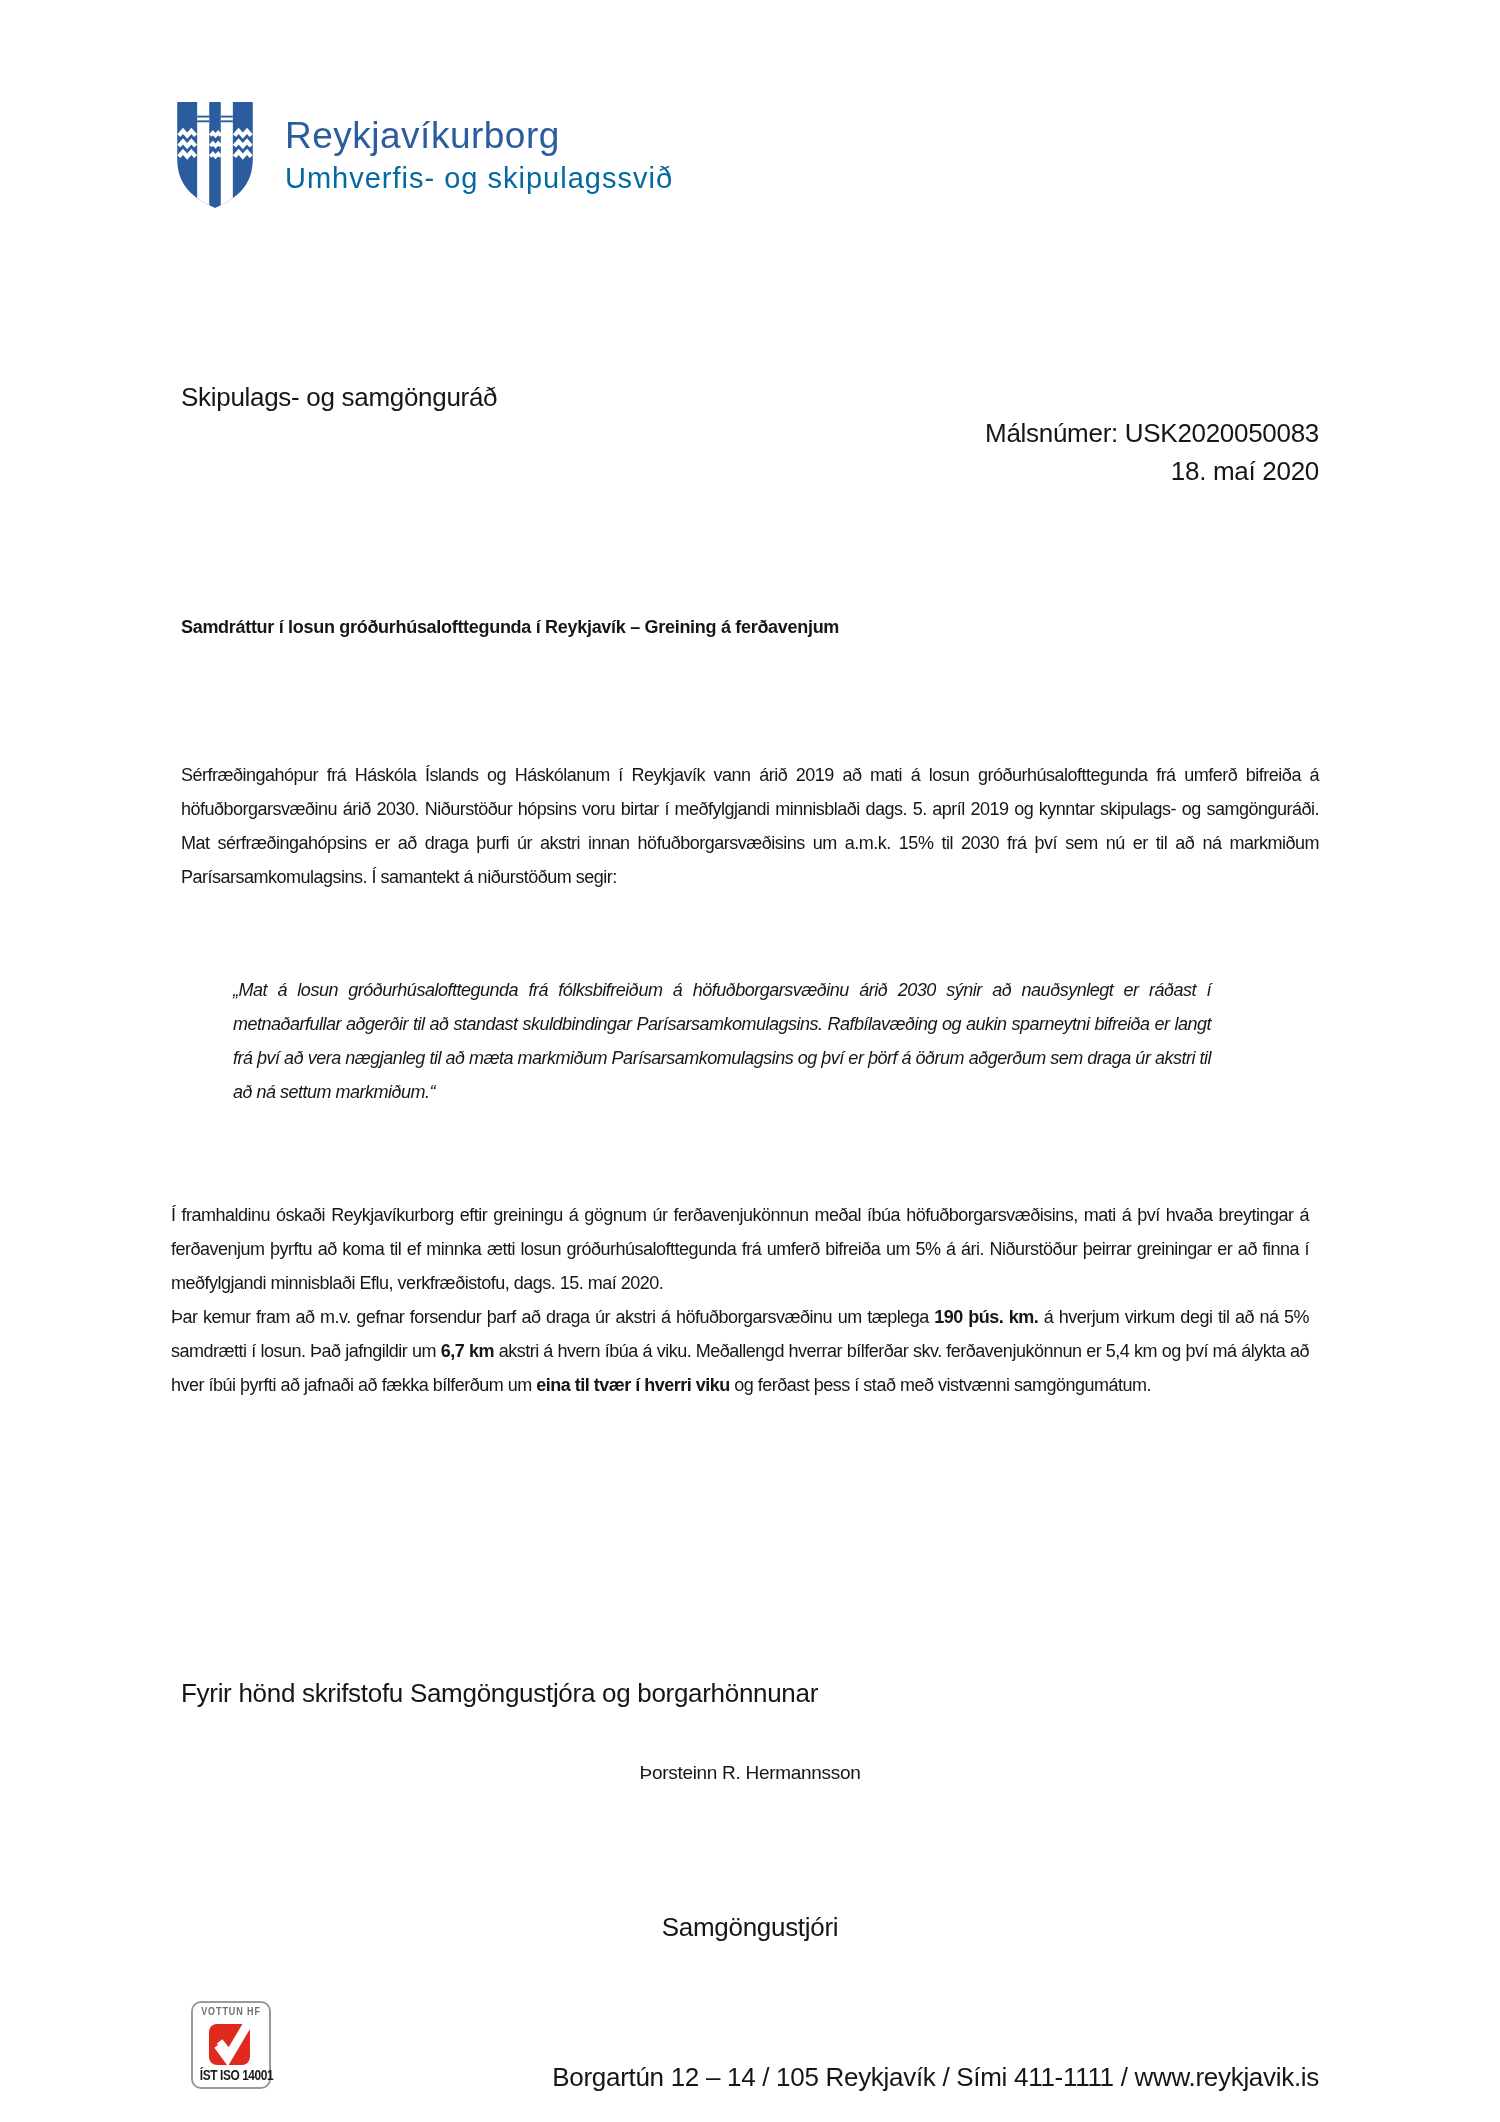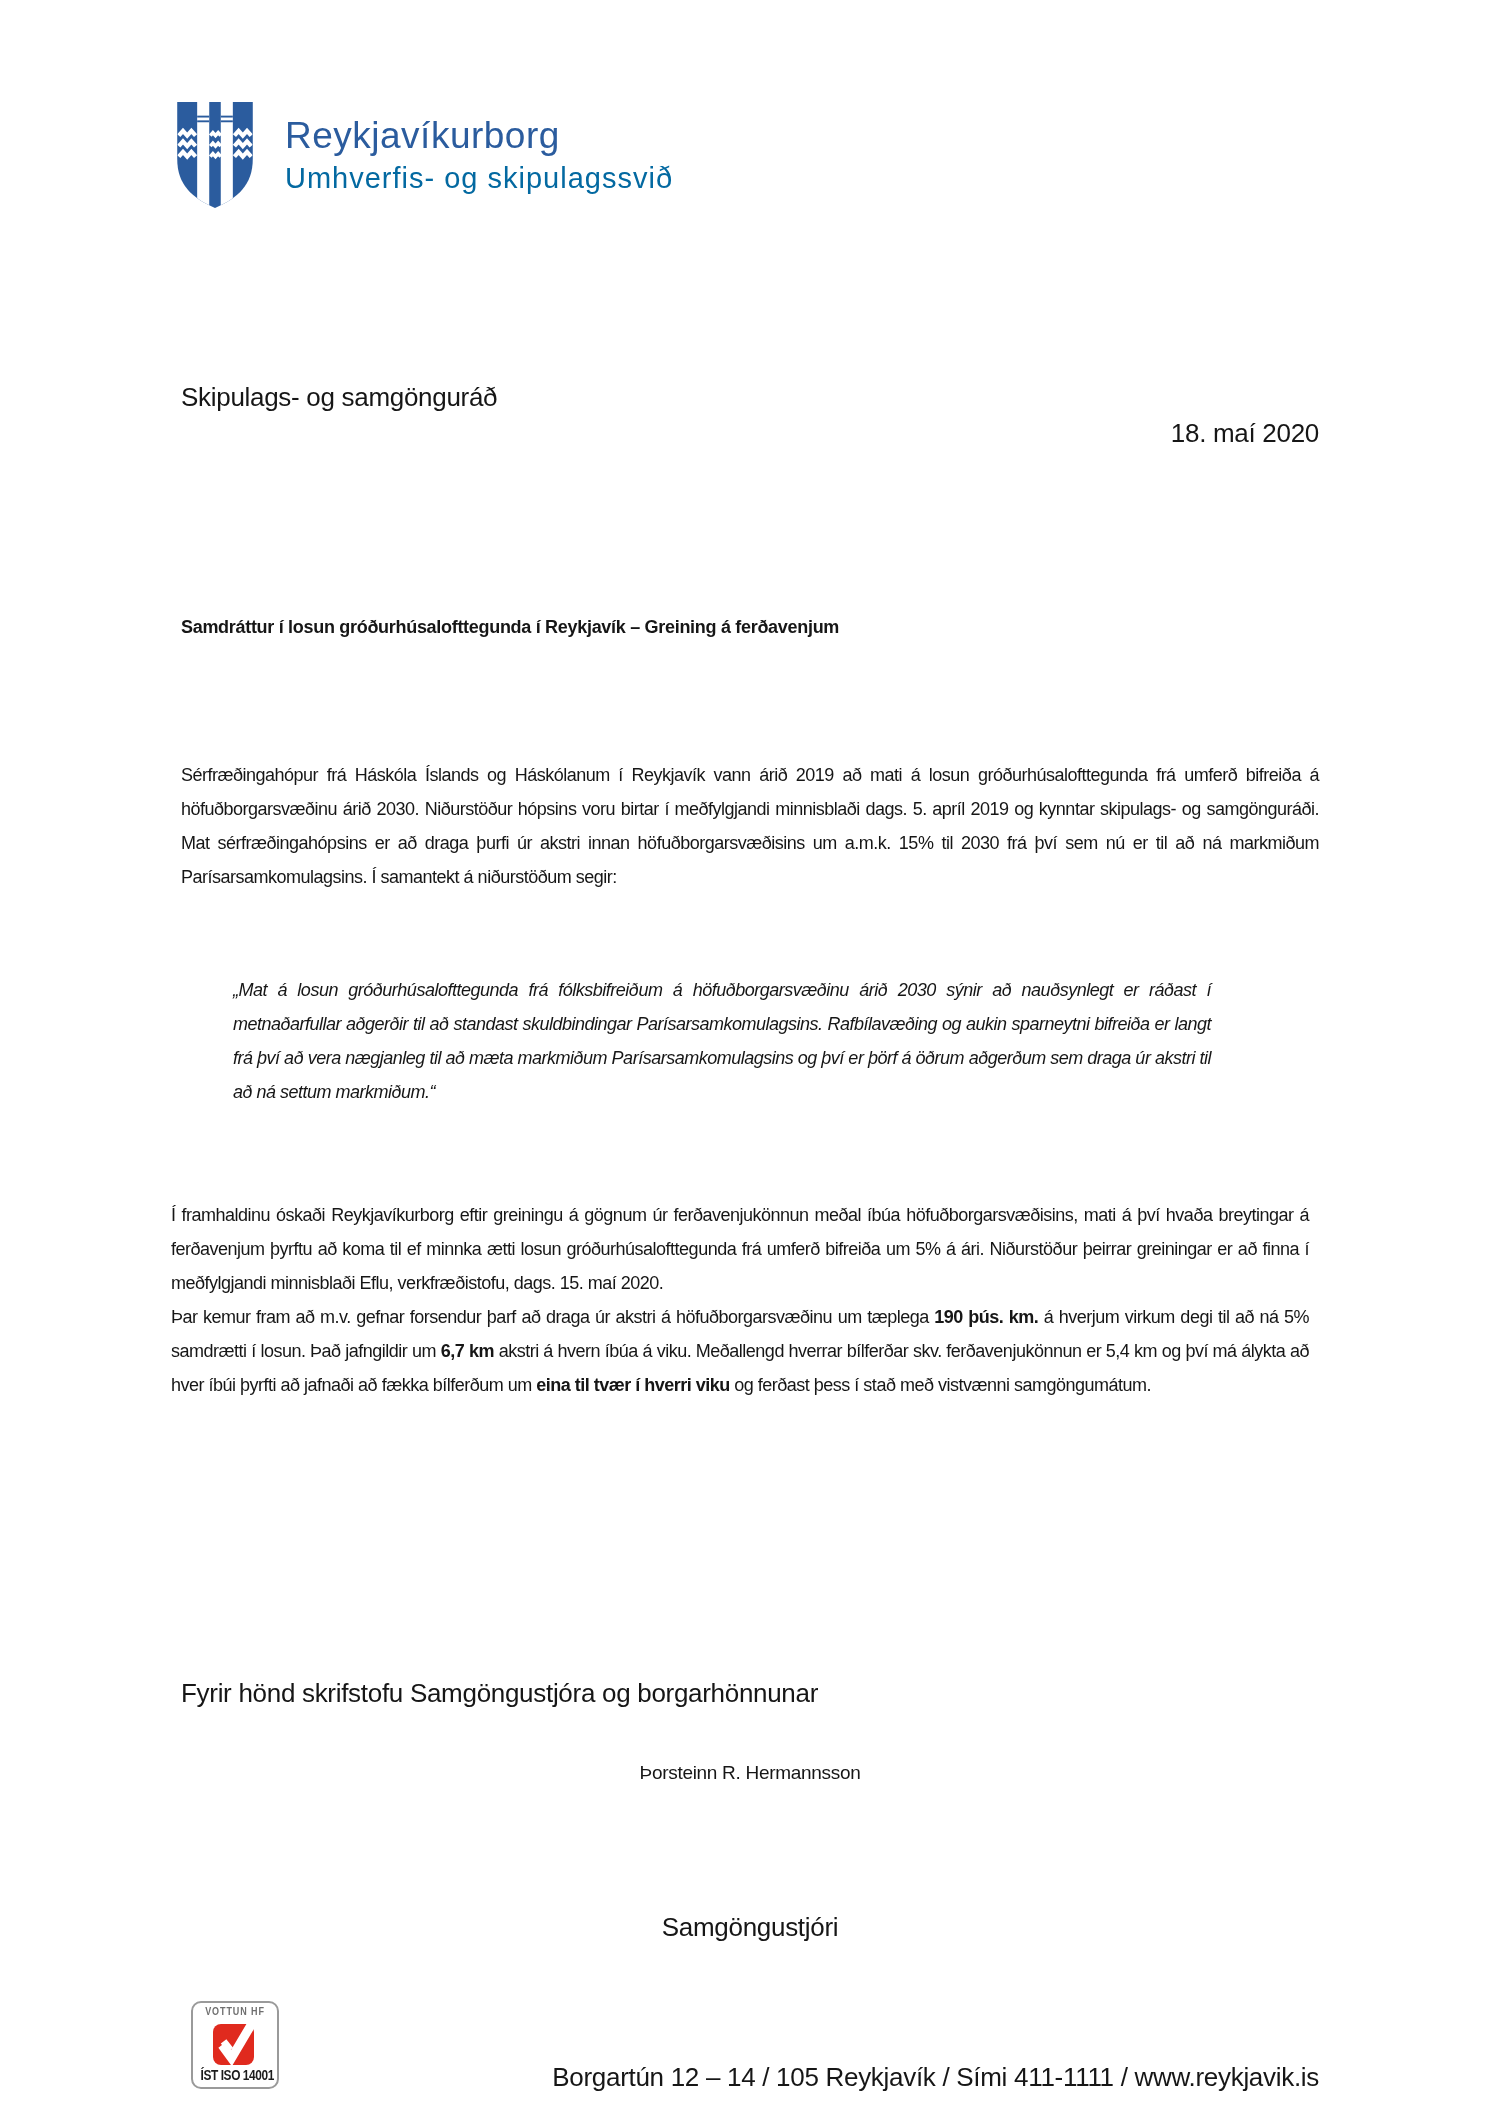--- a/index.html
+++ b/index.html
@@ -26,21 +26,21 @@
   .para{font-size:18px;line-height:34px;letter-spacing:-0.5px;text-align:justify;}
   .para1{position:absolute;left:181px;top:742px;width:1138px;}
   .quote{position:absolute;left:233px;top:957px;width:978px;font-style:italic;}
   .para2{position:absolute;left:171px;top:1182px;width:1138px;}
   .para2 p{margin:0;}
   .closing{position:absolute;left:181px;top:1662px;font-size:26px;letter-spacing:-0.3px;}
   .sig-name{position:absolute;left:181px;top:1746px;width:1138px;text-align:center;font-size:19px;letter-spacing:-0.3px;}
   .sig-title{position:absolute;left:181px;top:1896px;width:1138px;text-align:center;font-size:26px;letter-spacing:-0.3px;}
   
   .cert{
-    position:absolute;left:191px;top:1985px;width:88px;
+    position:absolute;left:191px;top:1985px;width:80px;
     border:2px solid #9a9a9a;border-radius:10px;background:#fff;
     text-align:center;padding:3px 0 4px 0;box-sizing:border-box;
   }
   .cert-top{font-size:10px;color:#6f6f6f;letter-spacing:1px;font-weight:700;transform:scaleX(0.9);}
   .cert svg{display:block;margin:0 auto;}
   .cert-bottom{font-size:14.5px;font-weight:700;color:#1b1b1b;white-space:nowrap;transform:scaleX(0.82);letter-spacing:-0.5px;}
   .footer-line{position:absolute;left:181px;top:2046px;width:1138px;text-align:right;font-size:26px;letter-spacing:-0.3px;}
 </style>
 </head>
 <body>
@@ -77,20 +77,21 @@
       </g>
     </svg>
     <div class="logo-text">
       <div class="org-name">Reykjavíkurborg</div>
       <div class="org-dept">Umhverfis- og skipulagssvið</div>
     </div>
   </div>
 
   <div class="addressee">Skipulags- og samgönguráð</div>
   <div class="meta">
+    <div>Málsnúmer: USK2020050083</div>
     <div>18. maí 2020</div>
   </div>
 
   <div class="doc-title">Samdráttur í losun gróðurhúsalofttegunda í Reykjavík – Greining á ferðavenjum</div>
 
   <div class="para para1">Sérfræðingahópur frá Háskóla Íslands og Háskólanum í Reykjavík vann árið 2019 að mati á losun gróðurhúsalofttegunda frá umferð bifreiða á höfuðborgarsvæðinu árið 2030. Niðurstöður hópsins voru birtar í meðfylgjandi minnisblaði dags. 5. apríl 2019 og kynntar skipulags- og samgönguráði. Mat sérfræðingahópsins er að draga þurfi úr akstri innan höfuðborgarsvæðisins um a.m.k. 15% til 2030 frá því sem nú er til að ná markmiðum Parísarsamkomulagsins. Í samantekt á niðurstöðum segir:</div>
   <div class="para quote">„Mat á losun gróðurhúsalofttegunda frá fólksbifreiðum á höfuðborgarsvæðinu árið 2030 sýnir að nauðsynlegt er ráðast í metnaðarfullar aðgerðir til að standast skuldbindingar Parísarsamkomulagsins. Rafbílavæðing og aukin sparneytni bifreiða er langt frá því að vera nægjanleg til að mæta markmiðum Parísarsamkomulagsins og því er þörf á öðrum aðgerðum sem draga úr akstri til að ná settum markmiðum.“</div>
   <div class="para para2">
     <p>Í framhaldinu óskaði Reykjavíkurborg eftir greiningu á gögnum úr ferðavenjukönnun meðal íbúa höfuðborgarsvæðisins, mati á því hvaða breytingar á ferðavenjum þyrftu að koma til ef minnka ætti losun gróðurhúsalofttegunda frá umferð bifreiða um 5% á ári. Niðurstöður þeirrar greiningar er að finna í meðfylgjandi minnisblaði Eflu, verkfræðistofu, dags. 15. maí 2020.</p>
     <p><span>Þar kemur fram að m.v. gefnar forsendur þarf að draga úr akstri á höfuðborgarsvæðinu um tæplega </span><b>190 þús. km.</b><span> á hverjum virkum degi til að ná 5% samdrætti í losun. Það jafngildir um </span><b>6,7 km</b><span> akstri á hvern íbúa á viku. Meðallengd hverrar bílferðar skv. ferðavenjukönnun er 5,4 km og því má álykta að hver íbúi þyrfti að jafnaði að fækka bílferðum um </span><b>eina til tvær í hverri viku</b><span> og ferðast þess í stað með vistvænni samgöngumátum.</span></p>

